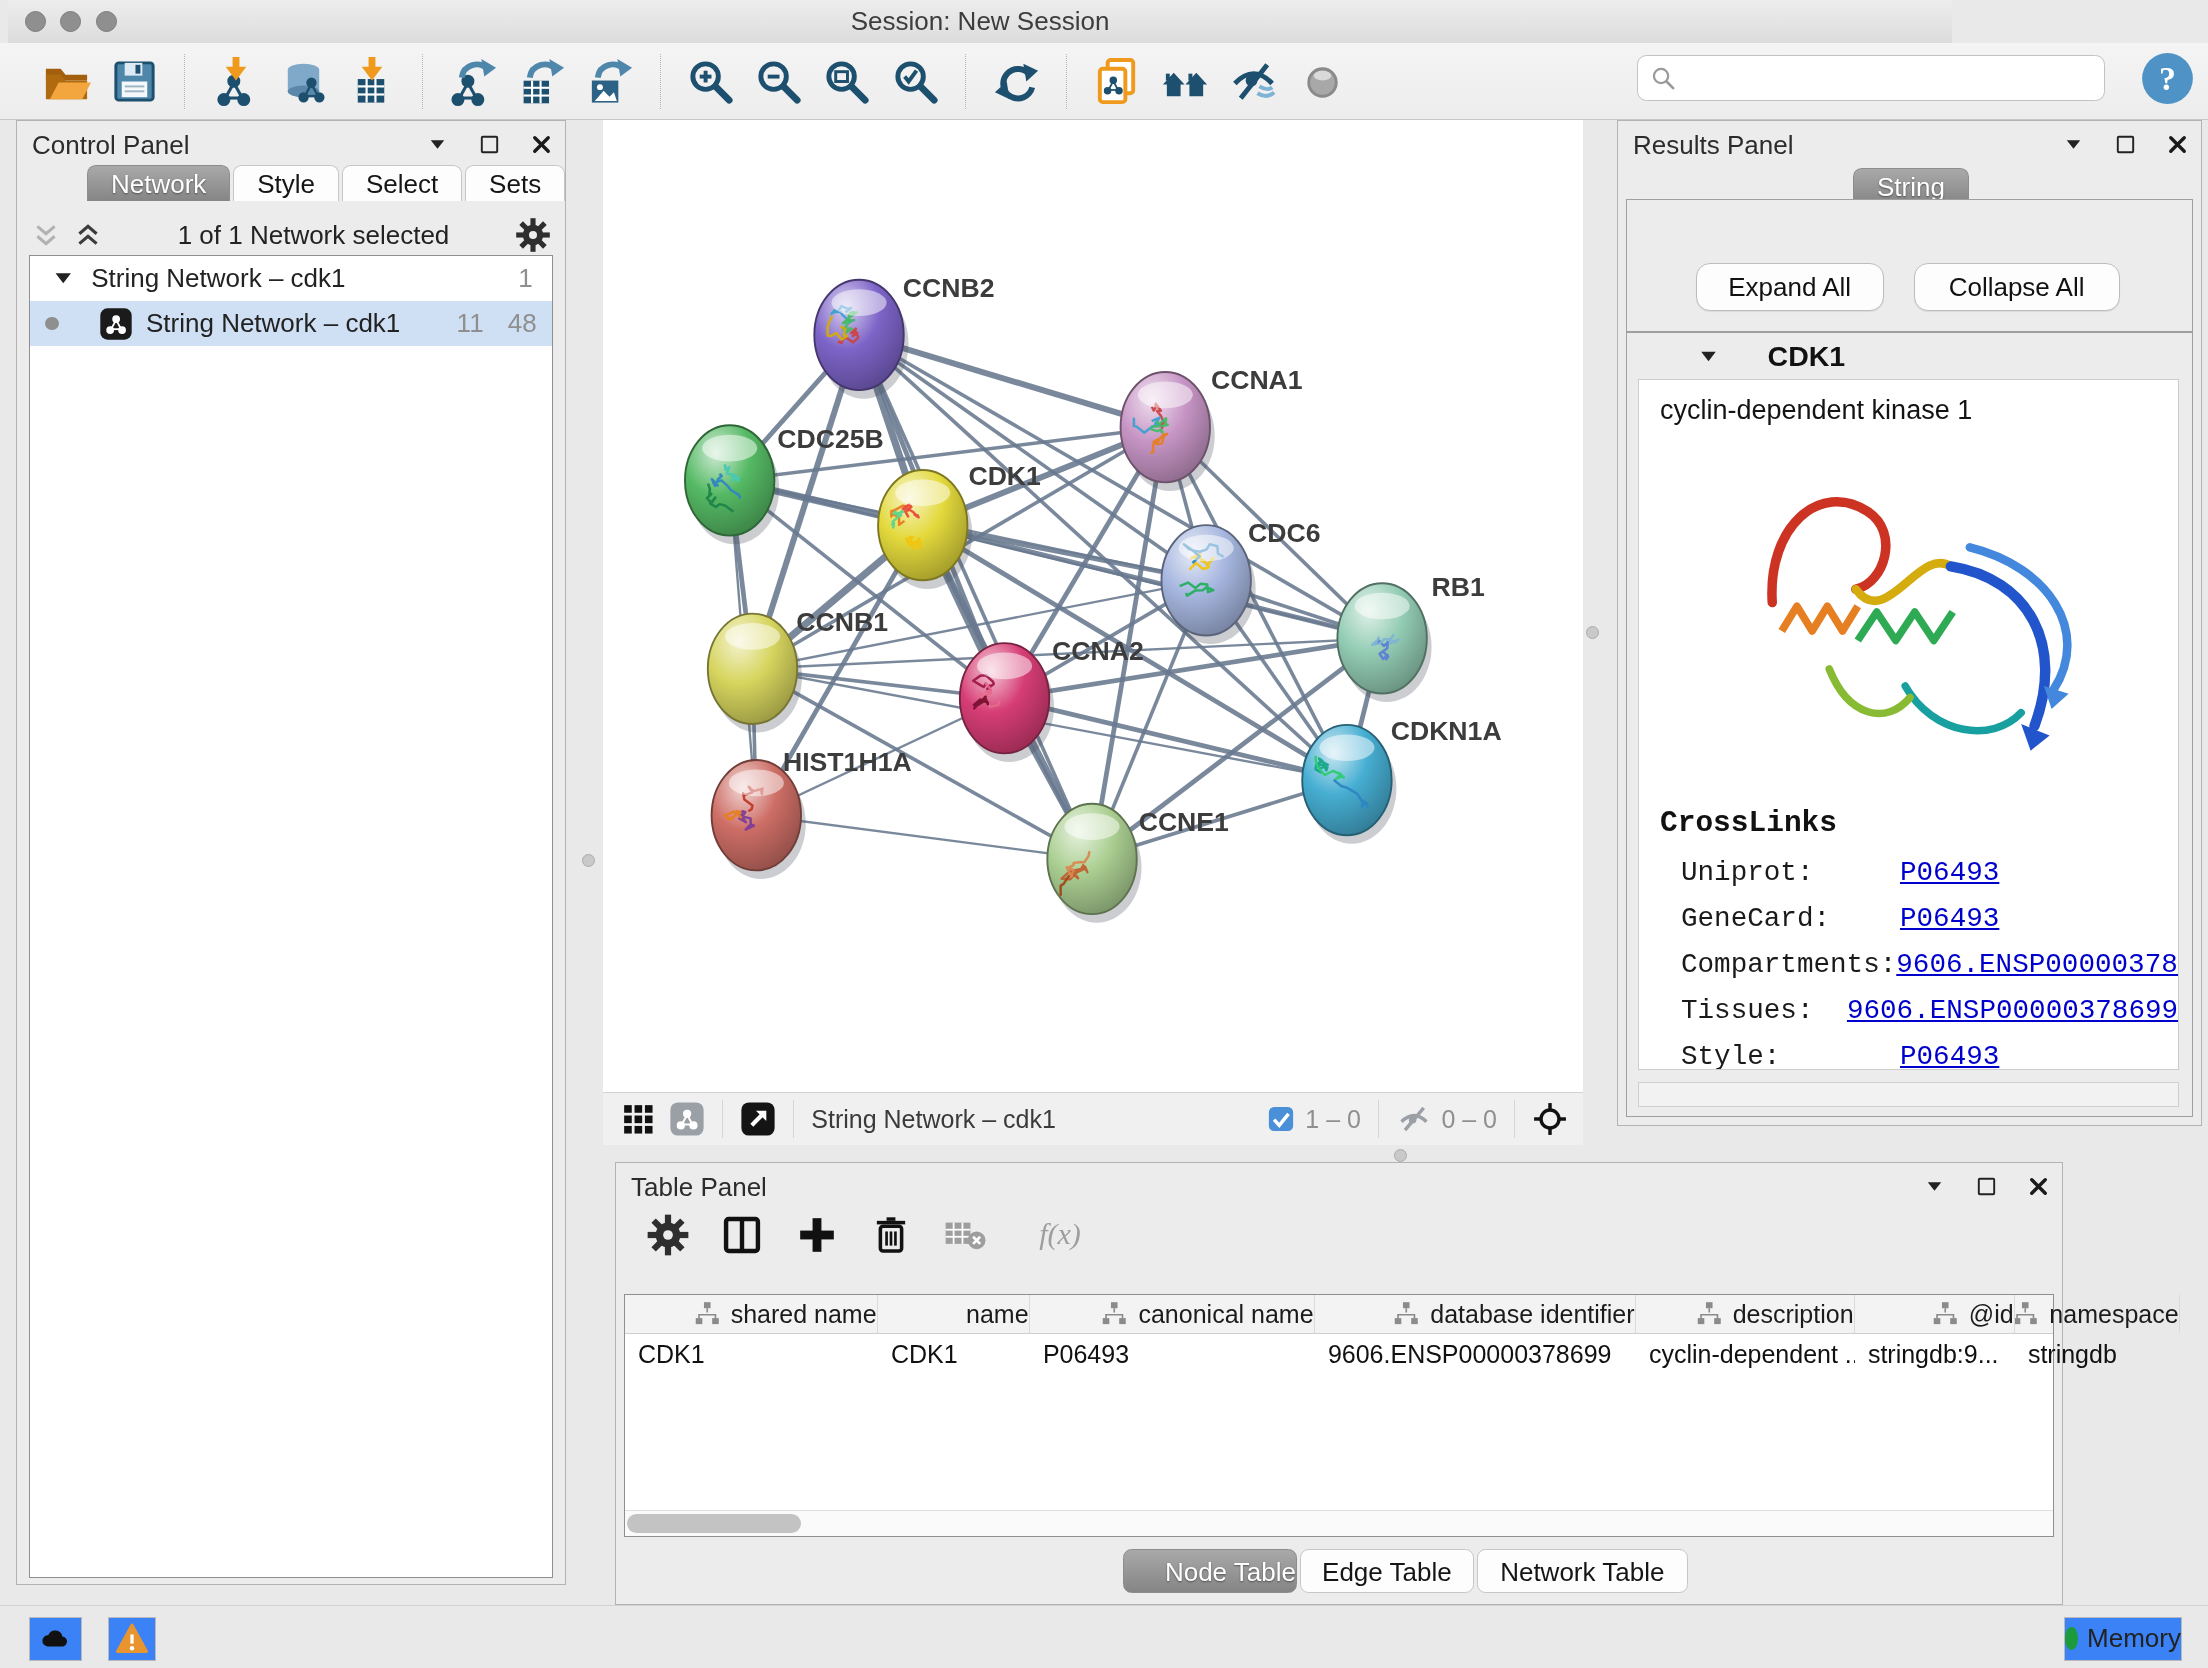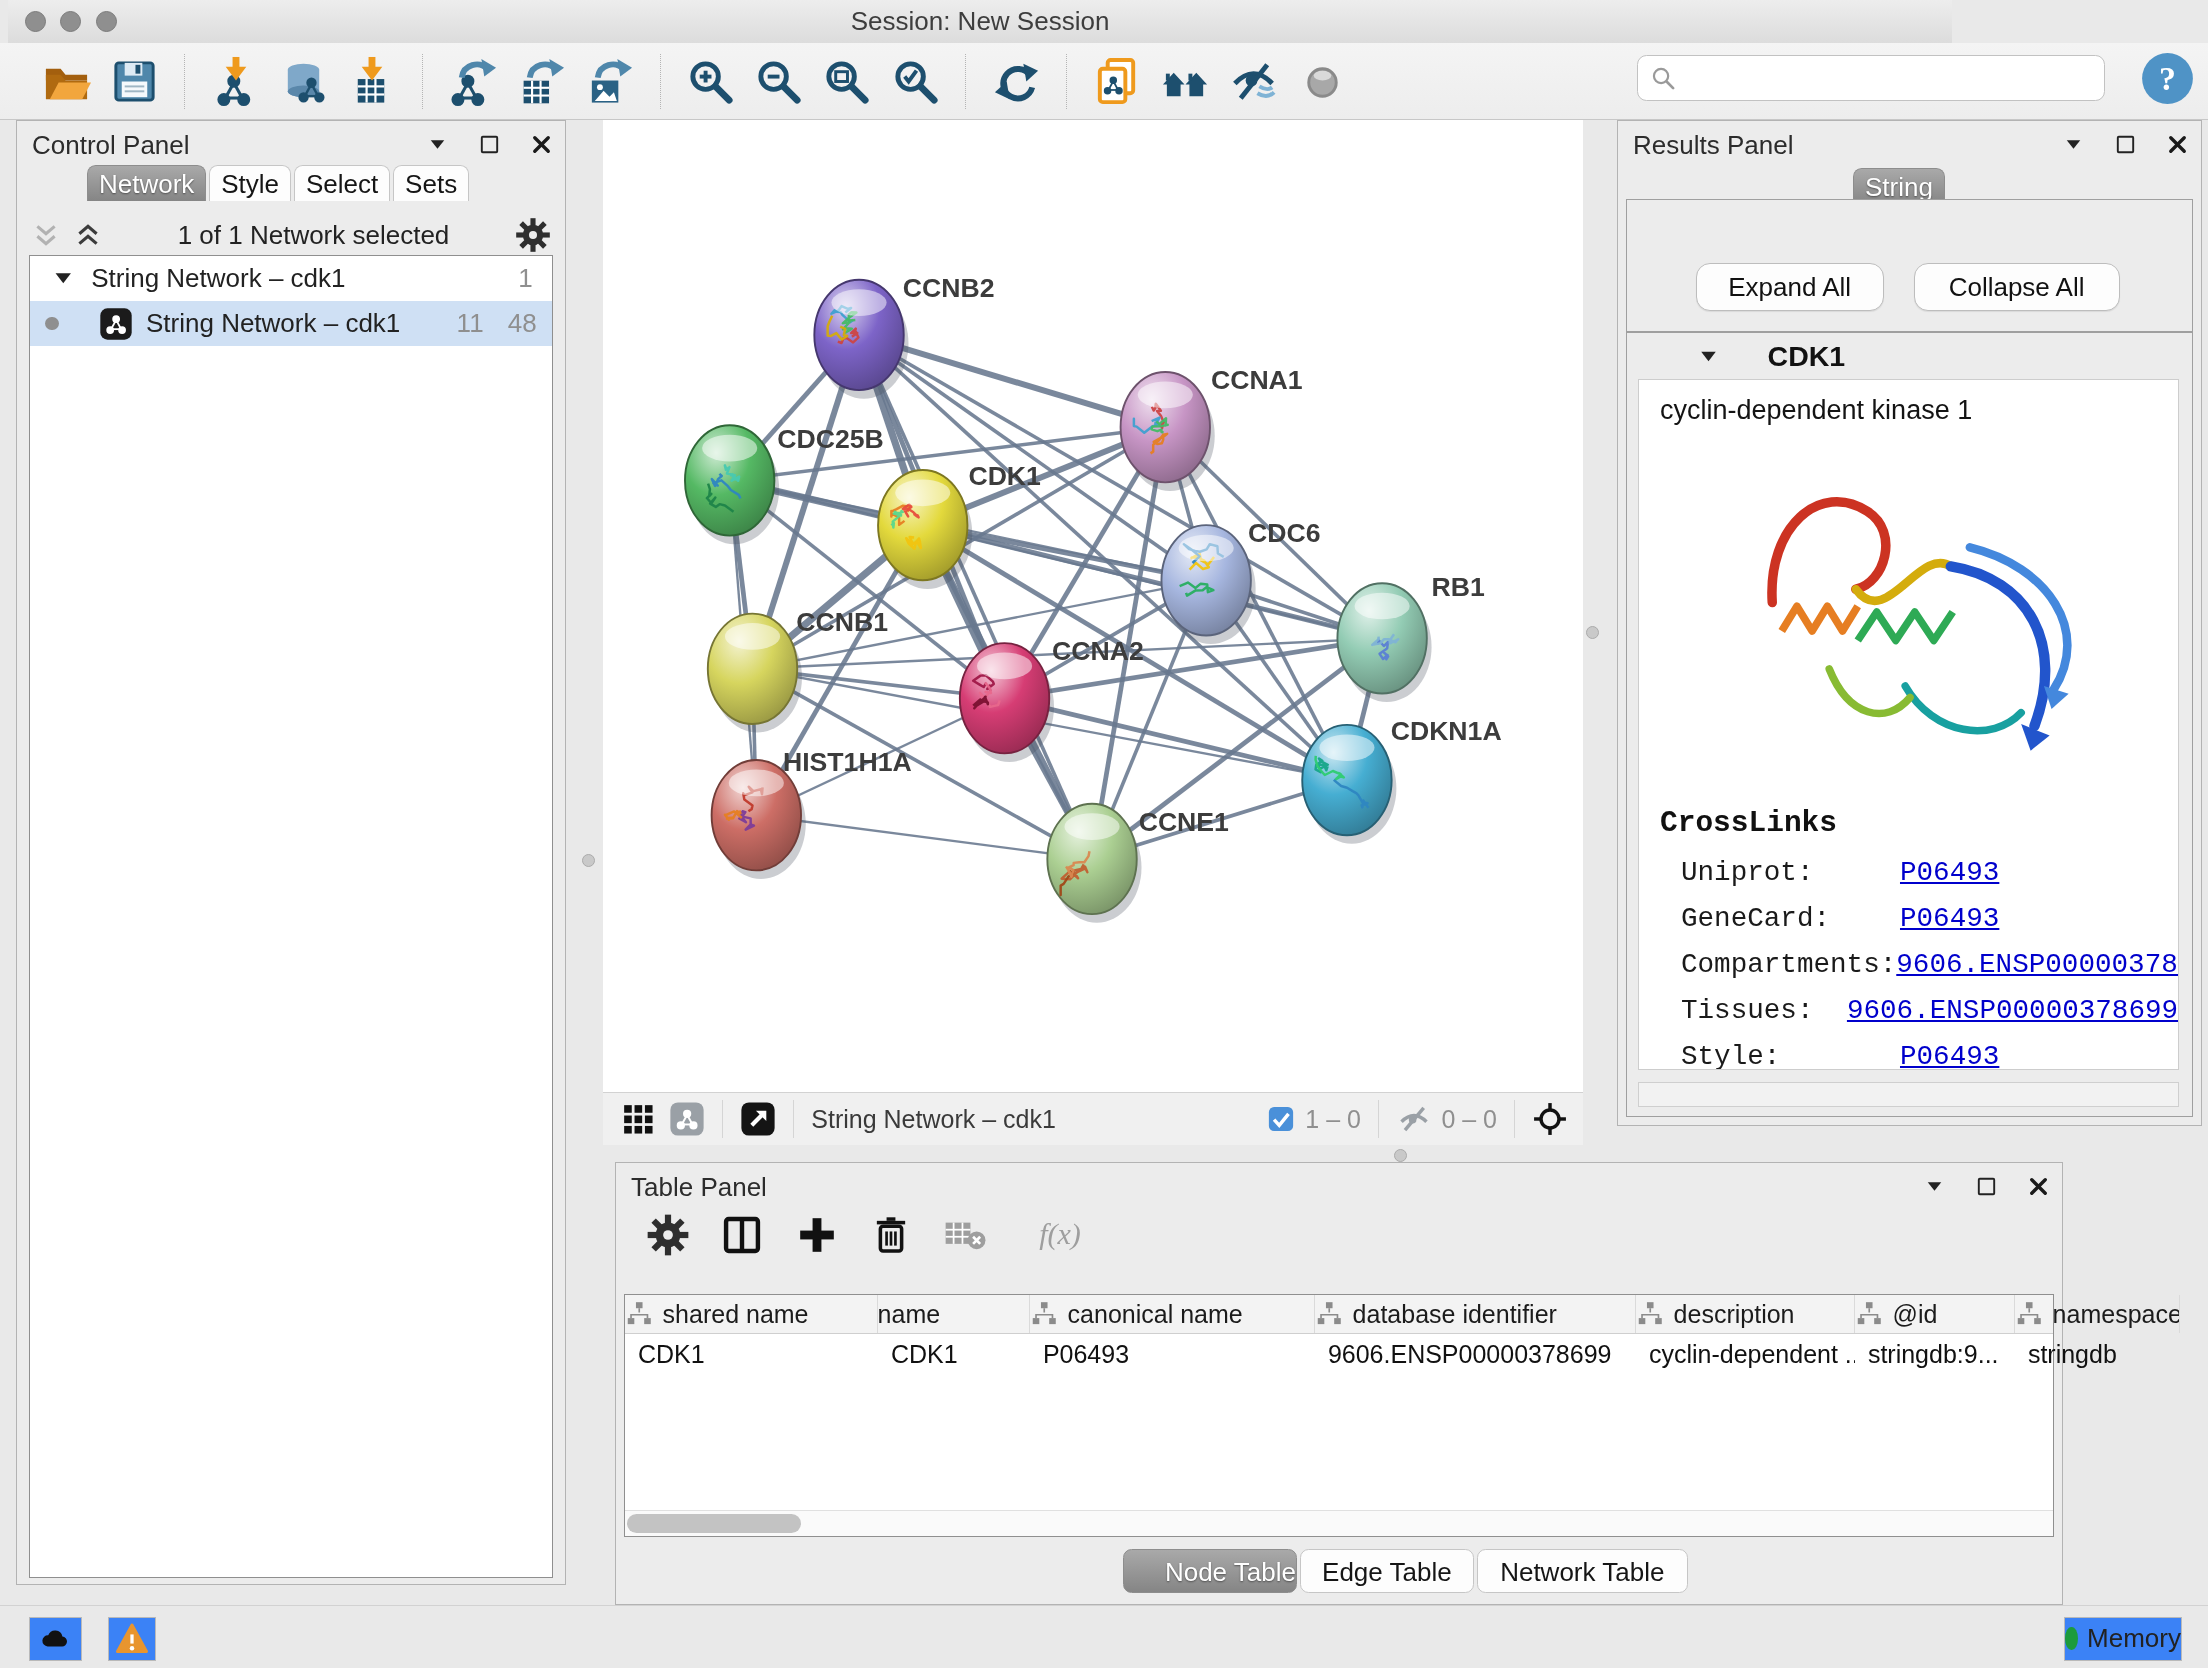--- a/index.html
+++ b/index.html
@@ -20,21 +20,21 @@
   #searchbox{right:103px;top:55px;width:468px;height:46px;background:#fff;border:1px solid #c2c2c2;
              border-radius:9.5px;display:flex;align-items:center;padding:0 11.4px;box-sizing:border-box;}
   #searchbox svg{width:28.5px;height:28.5px;flex:0 0 auto;}
   #search-input{border:none;outline:none;flex:1;font-size:24px;margin-left:7.6px;font-family:"Liberation Sans",sans-serif;background:transparent;}
   #help-btn{right:13.3px;top:51px;width:55px;height:55px;}
   
   .panel{background:#ececec;border:1px solid #b3b3b3;box-sizing:border-box;}
   .panel-title{font-size:26px;color:#2c2c2c;position:absolute;left:15px;top:8.6px;}
   .win-btns{position:absolute;right:11.4px;top:11.4px;display:flex;gap:27px;align-items:center;}
   .win-btns .wb{width:25px;height:25px;}
-  .tab{height:36px;line-height:36px;padding:0 11px;background:#fdfdfd;border:1px solid #c6c6c6;border-bottom:none;
+  .tab{height:36px;line-height:36px;padding:0 23px;background:#fdfdfd;border:1px solid #c6c6c6;border-bottom:none;
        border-radius:8.6px 8.6px 0 0;font-size:26px;color:#151515;margin-right:2.9px;box-sizing:border-box;}
   .tab.sel{background:linear-gradient(#a9a9a9,#858585);color:#fff;border-color:#8d8d8d;text-shadow:0 1px 1.9px rgba(0,0,0,.45);}
   
   #control-panel{left:16px;top:120px;width:550px;height:1465px;}
   #cp-tabs{position:absolute;left:70px;top:44px;display:flex;}
   #tree-header{position:absolute;left:13.3px;right:13.3px;top:94px;height:40px;display:flex;align-items:center;font-size:26px;color:#222;}
   #tree-header .chev{width:32px;height:32px;margin-right:9.5px;}
   #tree-header .summary{flex:1;text-align:center;}
   #tree-header .gear{width:38px;height:38px;}
   #tree{position:absolute;left:12.4px;right:12.4px;top:134px;bottom:5.7px;background:#fff;border:1.9px solid #8f8f8f;}
@@ -73,21 +73,21 @@
   .xl-row{display:flex;font-size:27.6px;height:46px;align-items:center;}
   .xl-label{width:219px;margin-left:21px;color:#1a1a1a;}
   .xl-link{color:#0000cc;text-decoration:underline;}
   #rp-strip{position:absolute;left:11.4px;right:13.3px;bottom:9.5px;height:25px;background:#f2f2f2;border:1px solid #cfcfcf;box-sizing:border-box;}
   
   #table-panel{left:615px;top:1162px;width:1448px;height:443px;}
   #tp-toolbar{position:absolute;left:28.5px;top:49px;display:flex;align-items:center;gap:28.5px;}
   .tp-icon{width:46px;height:46px;}
   #table-box{position:absolute;left:7.6px;right:7.6px;top:131px;height:243px;background:#fff;border:1.9px solid #8f8f8f;box-sizing:border-box;}
   #tbl-head{display:flex;height:38px;background:#f3f3f3;border-bottom:1px solid #cfcfcf;}
-  .th{display:flex;align-items:center;justify-content:flex-start;font-size:25px;color:#1b1b1b;border-right:1px solid #dadada;
+  .th{display:flex;align-items:center;justify-content:flex-end;font-size:25px;color:#1b1b1b;border-right:1px solid #dadada;
       box-sizing:border-box;overflow:hidden;white-space:nowrap;flex:0 0 auto;}
   .th svg{width:28.5px;height:28.5px;margin-right:9.5px;flex:0 0 auto;}
   #tbl-row{display:flex;height:40px;align-items:center;}
   .td{font-size:25px;color:#111;padding-left:13.3px;box-sizing:border-box;overflow:hidden;white-space:nowrap;flex:0 0 auto;}
   #hscroll{position:absolute;left:0;right:0;bottom:0;height:25px;background:#fafafa;border-top:1px solid #e0e0e0;}
   #hthumb{position:absolute;left:2.9px;top:2.9px;width:174px;height:19px;border-radius:9.5px;background:#c3c3c3;}
   #tbl-tabs{position:absolute;left:507px;top:386px;display:flex;}
   #tbl-tabs .tab{border-radius:8.6px;height:44px;line-height:44px;border-bottom:1px solid #c6c6c6;}
   #tbl-tabs .tab.sel{border-bottom:1px solid #8d8d8d;}
   

